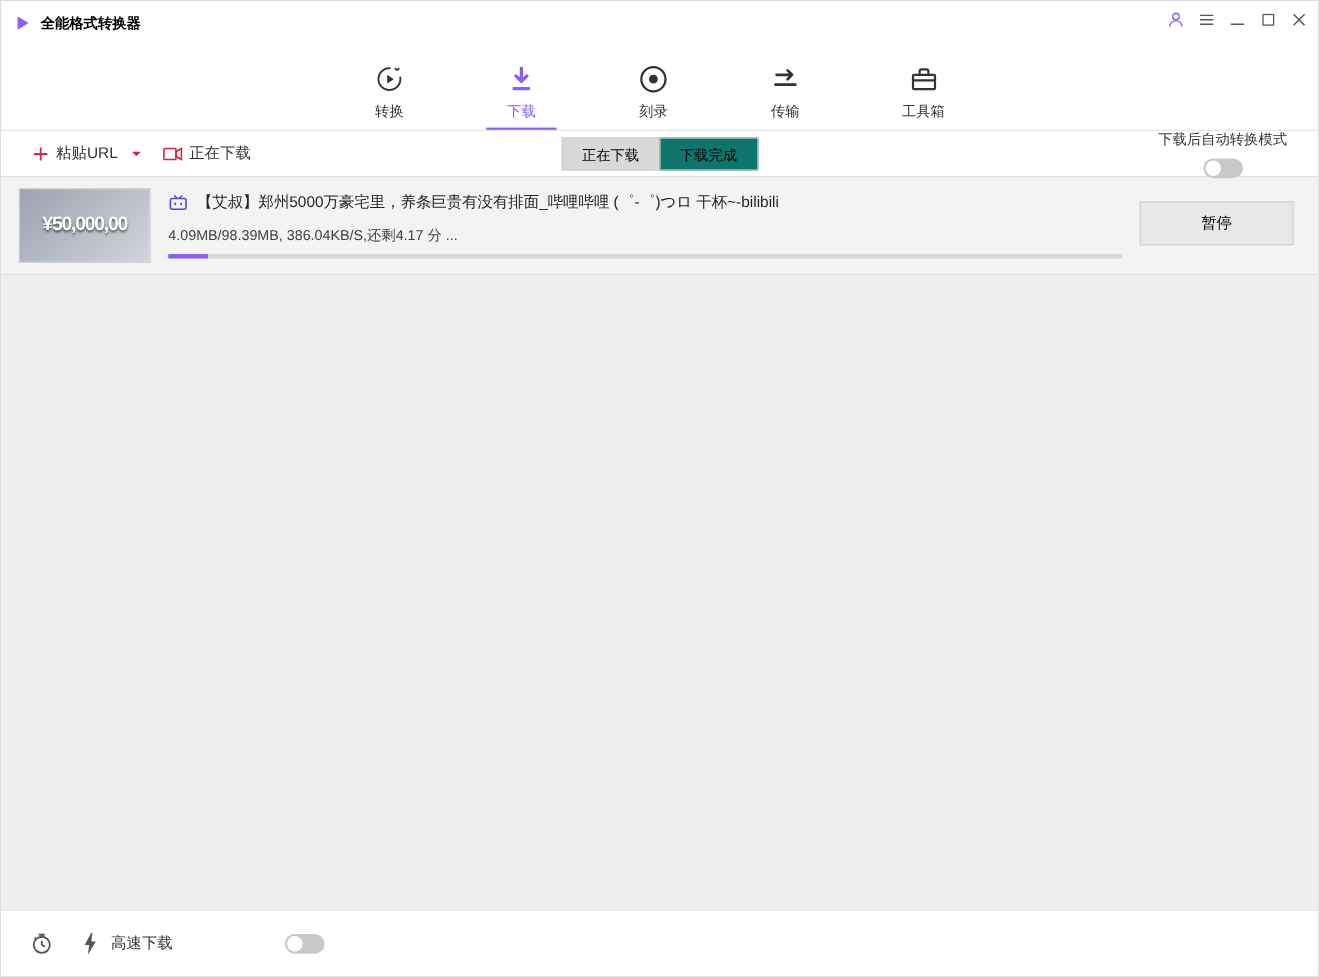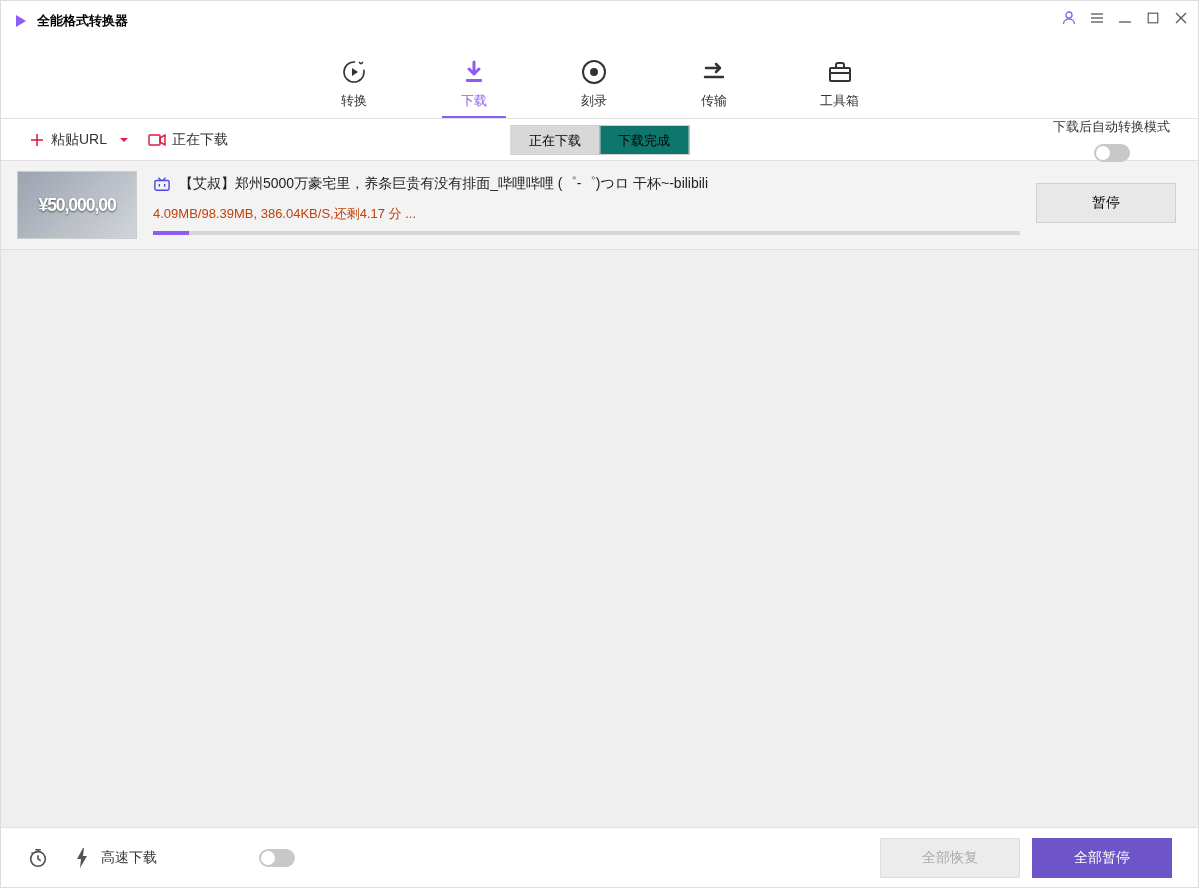--- a/index.html
+++ b/index.html
@@ -40,21 +40,21 @@
 
   
   .list-area { flex: 1; background: #efefef; overflow: auto; }
   .dl-item { display: flex; align-items: flex-start; padding: 10px 16px; background: #f3f3f3; border-bottom: 1px solid #ddd; gap: 16px; }
   .thumb { width: 120px; height: 68px; background: linear-gradient(135deg,#9ca3af,#d1d5db); border: 1px solid #ccc; position: relative; overflow: hidden; display:flex; align-items:center; justify-content:center;}
   .thumb-text { color:#fff; font-size:16px; font-weight:bold; text-shadow:0 1px 2px rgba(0,0,0,.6); transform: scale(1.1); letter-spacing:-1px;}
   .dl-info { flex: 1; padding-top: 4px; }
   .dl-title-row { display: flex; align-items: center; gap: 8px; }
   .src-icon { color: #4f46e5; }
   .dl-title { font-size: 14px; color: #222; white-space: nowrap; overflow: hidden; text-overflow: ellipsis; }
-  .dl-stats { font-size: 13px; color: #c2410c; margin-top: 12px; }
+  .dl-stats { font-size: 13px; color: #404040; margin-top: 12px; }
   .progress { width: 100%; height: 4px; background: #d7d7d7; margin-top: 8px; position: relative; }
   .progress .fill { position: absolute; left: 0; top: 0; bottom: 0; background: #8b5cf6; }
   .dl-action { width: 146px; padding-top: 12px; }
   .pause-btn { width: 140px; height: 40px; background: #e8e8e8; border: 1px solid #d0d0d0; font-size: 14px; cursor: pointer; }
 
   
   .footer { height: 60px; border-top: 1px solid #e0e0e0; display: flex; align-items: center; padding: 0 26px; gap: 26px; background: #fff; }
   .footer .clock-ic { color: #555; cursor:pointer;}
   .footer .speed { display: flex; align-items: center; gap: 12px; font-size: 14px; color: #333; }
   .footer .bolt-ic { color: #555; }
@@ -241,17 +241,13 @@
     <span class="bolt-ic">
       <svg width="14" height="20" viewBox="0 0 14 20" fill="currentColor">
           <path d="M8 0L2 11h4l-1 9 7-12H8l1-8z"></path>
         </svg>
     </span>
     <span>高速下载</span>
     <div class="toggle speed-toggle">
         <div class="knob"></div>
       </div>
   </div>
-  <div class="buttons">
-    <button class="ftr-btn resume">全部恢复</button>
-    <button class="ftr-btn pauseall">全部暂停</button>
-  </div>
 </div>
 
 </body></html>

